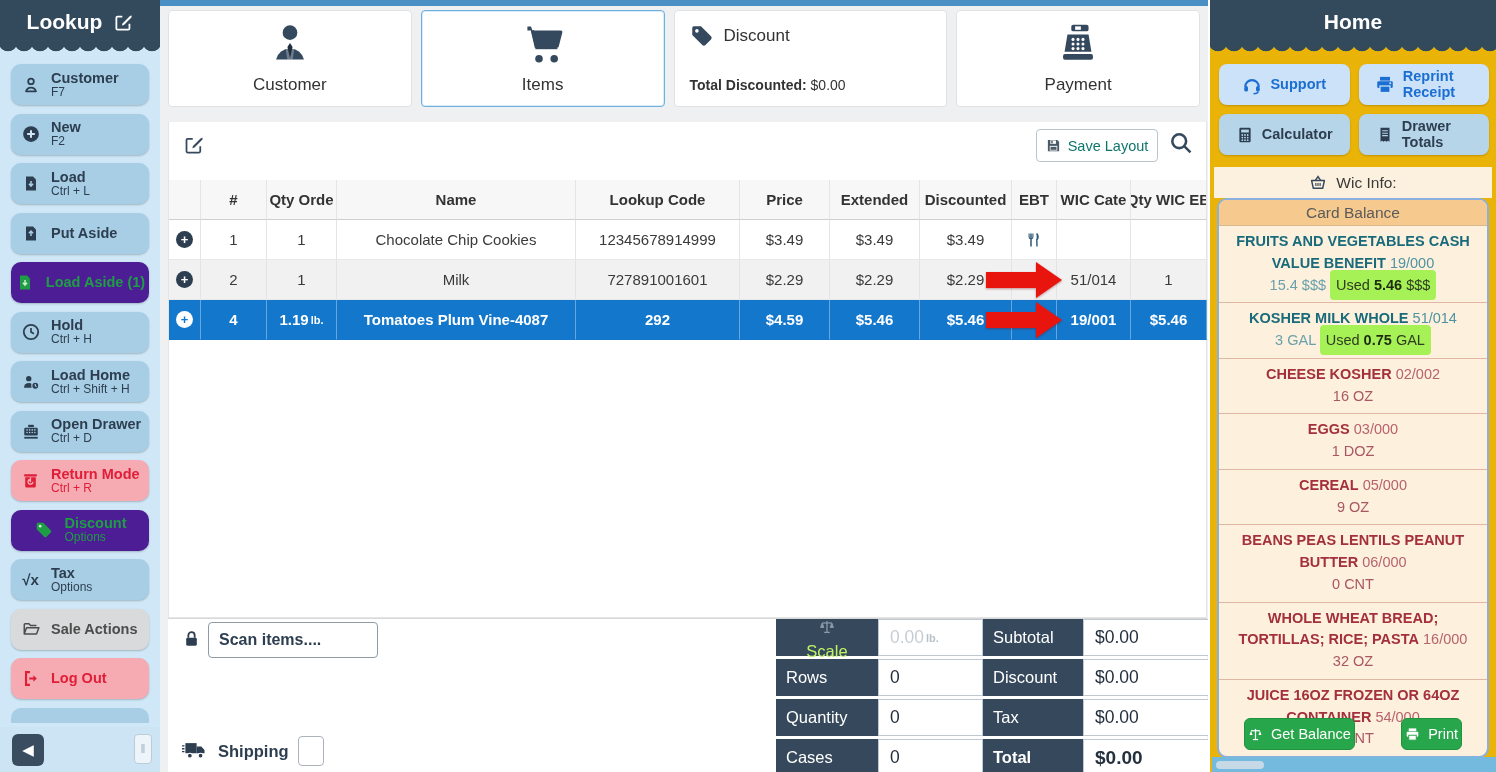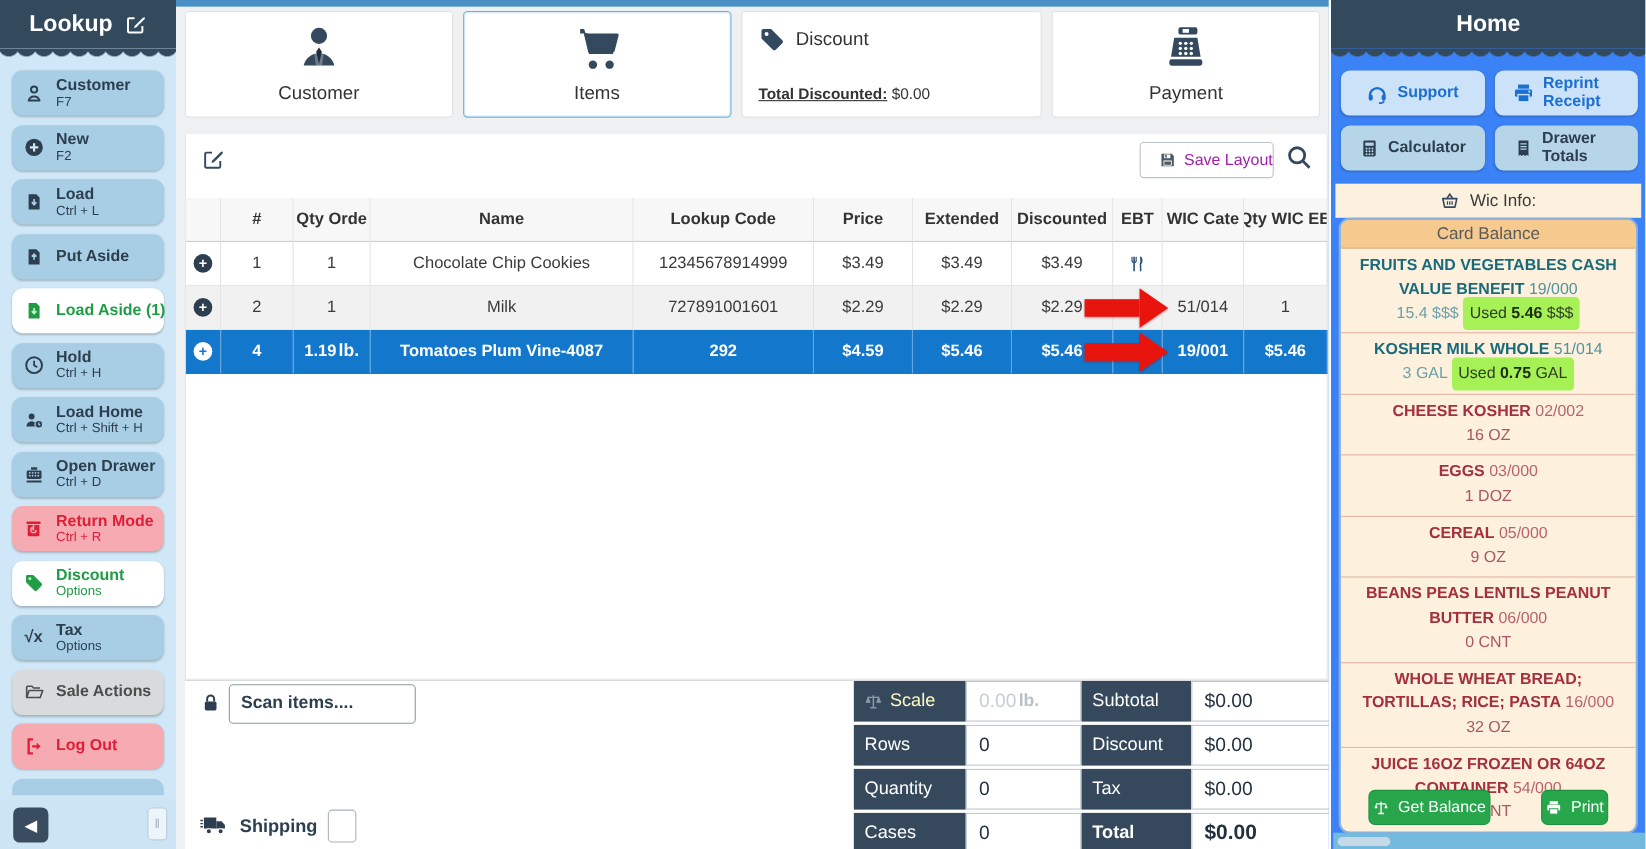--- a/index.html
+++ b/index.html
@@ -17,21 +17,21 @@
   .ls-head{height:44px;background:#33495c;color:#fff;display:flex;align-items:center;justify-content:center;gap:12px;}
   .ls-title{font-size:21px;font-weight:bold;}
   .ls-list{position:absolute;top:64px;left:11px;right:11px;display:flex;flex-direction:column;gap:8.5px;}
   .abtn{height:41px;border-radius:10px;background:#a7cee4;color:#2d3e50;display:flex;align-items:center;gap:10px;
         padding:0 9px;box-shadow:0 1px 2px rgba(0,0,0,.22);cursor:pointer;}
   .abtn .ic{width:21px;flex:0 0 21px;display:flex;justify-content:center;}
   .abtn .txt{display:flex;flex-direction:column;line-height:1.12;}
   .abtn .lab{font-weight:bold;font-size:14.5px;white-space:nowrap;}
   .abtn .sub{font-size:12px;}
   .abtn .sub:empty{display:none;}
-  .abtn.v-green{background:#ffffff;color:#1f9d44;}
+  .abtn.v-green{background:#4c1d95;color:#1f9d44;justify-content:center;}
   .abtn.v-red{background:#f6aab2;color:#df1f38;}
   .abtn.v-gray{background:#d9dadb;color:#4c4c4c;}
   .abtn.partial{height:15px;border-radius:10px 10px 0 0;overflow:hidden;box-shadow:none;}
   .sqrt{font-size:15px;font-weight:bold;}
   .ls-foot{position:absolute;bottom:0;left:0;right:0;height:45px;background:#cde4f4;display:flex;align-items:center;}
   .collapse-btn{width:32px;height:32px;margin-left:12px;background:#3a4c60;border-radius:6px;color:#fff;
                 display:flex;align-items:center;justify-content:center;font-size:15px;cursor:pointer;}
   .handle-btn{position:absolute;right:8px;top:7px;width:18px;height:30px;background:#eef5fa;border:1px solid #b9cdd9;
               border-radius:4px;color:#9fb4c2;display:flex;align-items:center;justify-content:center;font-size:12px;cursor:pointer;}
 
@@ -40,39 +40,39 @@
   .topbar{height:6px;background:#4a90c4;}
   .cards{position:absolute;top:10px;left:8px;width:1032px;height:97px;display:flex;gap:9px;}
   .card{flex:1;background:#fff;border:1px solid #e2e2e2;border-radius:4px;display:flex;flex-direction:column;
         align-items:center;justify-content:center;gap:9px;color:#35495e;cursor:pointer;}
   .card .clabel{font-size:17px;color:#333;}
   .card.sel{border:1px solid #6fb0dd;box-shadow:0 0 0 1px #d9ebf8 inset;}
   .card.d-card{align-items:flex-start;justify-content:space-between;padding:13px 15px;}
   .d-top{display:flex;align-items:center;gap:10px;}
   .d-top .clabel{font-weight:normal;}
   .d-note{font-size:14px;color:#333;}
-  .d-note b{font-weight:bold;text-decoration:underline;}
+  .d-note b{font-weight:bold;}
 
   .panel{position:absolute;left:8px;top:122px;width:1039px;height:496px;background:#fff;border:1px solid #e5e5e5;border-top:none;}
   .edit-ic{position:absolute;left:15px;top:13px;color:#35495e;cursor:pointer;}
   .savebtn{position:absolute;left:867px;top:7px;width:122px;height:33px;background:#fff;border:1px solid #b9c4cc;
-           border-radius:4px;display:flex;align-items:center;justify-content:flex-end;gap:7px;color:#a21caf;font-size:14.5px;cursor:pointer;}
+           border-radius:4px;display:flex;align-items:center;justify-content:center;gap:7px;color:#0f766e;font-size:14.5px;cursor:pointer;}
   .searchbtn{position:absolute;left:1000px;top:9px;color:#35495e;cursor:pointer;}
 
   .tbl{position:absolute;left:0;top:58px;width:1039px;}
   .trow{display:grid;grid-template-columns:32px 66px 70px 239px 164px 90px 90px 92px 45px 74px 76px;height:40px;}
   .trow>div{display:flex;align-items:center;justify-content:center;border-right:1px solid #e4e4e4;
             border-bottom:1px solid #e7e7e7;font-size:15px;color:#3a3a3a;overflow:hidden;white-space:nowrap;}
   .thead>div{background:#f7f7f7;font-weight:bold;color:#333;border-bottom:1px solid #cfcfcf;cursor:pointer;}
   .r-alt>div{background:#f1f1f2;}
   .r-sel>div{background:#1377cc;color:#fff;font-weight:bold;border-right:1px solid rgba(255,255,255,.35);border-bottom:1px solid #1377cc;}
   .expand{width:17px;height:17px;border-radius:50%;background:#2d3e50;color:#fff;display:flex;align-items:center;
           justify-content:center;font-size:13px;font-weight:bold;line-height:1;cursor:pointer;}
   .r-sel .expand{background:#fff;color:#1377cc;}
-  .unit{font-size:16px;font-weight:bold;margin-left:2px;}
+  .unit{font-size:11px;font-weight:bold;margin-left:2px;}
   .ebt-ic{color:#2d5777;}
 
   .arrow{position:absolute;width:76px;height:36px;filter:drop-shadow(0 1px 1px rgba(120,0,0,.4));}
   .arrow .sh{position:absolute;left:0;top:10px;width:50px;height:16px;background:#e8150f;}
   .arrow .hd{position:absolute;left:50px;top:0;width:0;height:0;border-top:18px solid transparent;
              border-bottom:18px solid transparent;border-left:26px solid #e8150f;}
 
   .bpanel{position:absolute;left:8px;top:618px;width:1039px;height:154px;background:#fff;border-top:1px solid #d8d8d8;}
   .lock-ic{position:absolute;left:15px;top:10px;color:#2d3e50;}
   .scan-input{position:absolute;left:40px;top:3px;width:170px;height:36px;border:1px solid #8f9aa3;border-radius:4px;
@@ -80,28 +80,28 @@
   .scan-input::placeholder{color:#2d3e50;opacity:1;font-weight:bold;}
   .ship{position:absolute;left:14px;top:117px;display:flex;align-items:center;gap:9px;}
   .ship-lab{font-size:16.5px;font-weight:600;color:#2d3e50;}
   .ship-cb{width:26px;height:30px;border:1px solid #aab2ba;border-radius:4px;background:#fff;cursor:pointer;}
 
   .stats{position:absolute;top:0;display:grid;grid-auto-rows:37px;row-gap:3px;overflow:hidden;height:154px;}
   .st-l{left:608px;width:207px;grid-template-columns:102px 105px;}
   .st-r{left:815px;width:232px;grid-template-columns:100px 132px;}
   .dcell{background:#36495c;color:#fff;font-size:16.5px;display:flex;align-items:center;gap:7px;padding:0 10px;}
   .vcell{background:#fff;color:#23303e;font-size:17.5px;display:flex;align-items:center;padding:0 11px;border:1px solid #bfc9d2;}
-  .muted{color:#fef9c3;}
+  .muted{color:#bef264;flex-direction:column;}
   .muted-v{color:#c6cdd4;}
   .muted-v .unit{color:#b9c1c8;}
   .bold{font-weight:bold;}
   .vcell.bold{font-size:19px;}
 
   
-  .rs{position:absolute;left:1208px;top:0;width:288px;height:772px;background:#3b82f6;border-left:2px solid #fff;}
+  .rs{position:absolute;left:1208px;top:0;width:288px;height:772px;background:#eab308;border-left:2px solid #fff;}
   .rs-head{height:44px;background:#33495c;color:#fff;display:flex;align-items:center;justify-content:center;}
   .rs-title{font-size:21px;font-weight:bold;}
   .qbtns{position:absolute;top:64px;left:9px;right:7px;display:grid;grid-template-columns:1fr 1fr;gap:9px;}
   .qbtn{height:41px;border-radius:8px;display:flex;align-items:center;justify-content:center;gap:8px;
         font-weight:bold;font-size:14.5px;box-shadow:0 1px 2px rgba(0,0,0,.18);cursor:pointer;line-height:1.05;}
   .qbtn.blue{background:#cbe2f8;color:#1b6ed2;}
   .qbtn.slate{background:#b7d5e9;color:#2d3e50;}
   .qbtn .wrap2{max-width:70px;}
   .wicbar{position:absolute;top:167px;left:4px;right:4px;height:31px;background:#fcf1df;display:flex;align-items:center;
           justify-content:center;gap:9px;color:#3a3a3a;font-size:15.5px;}

